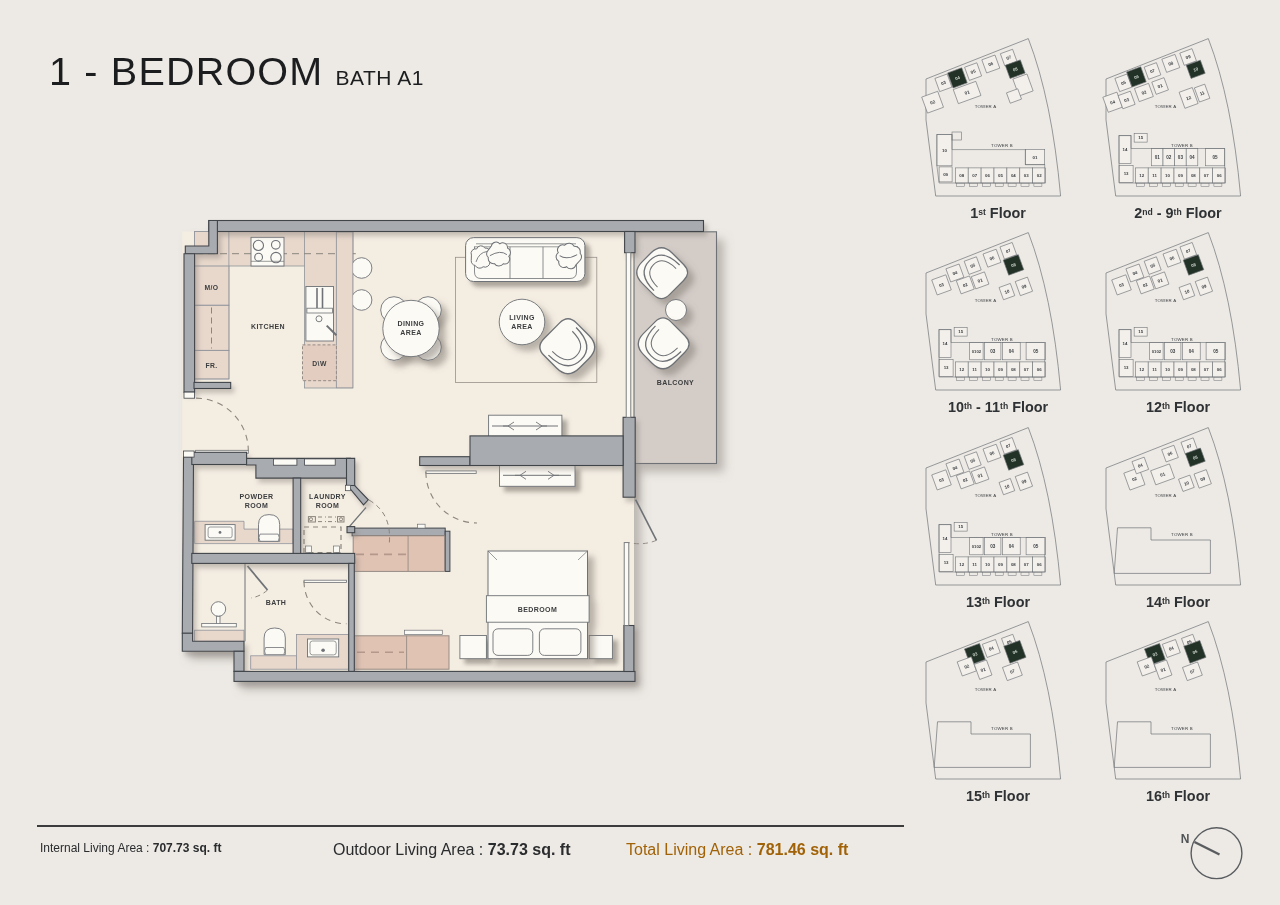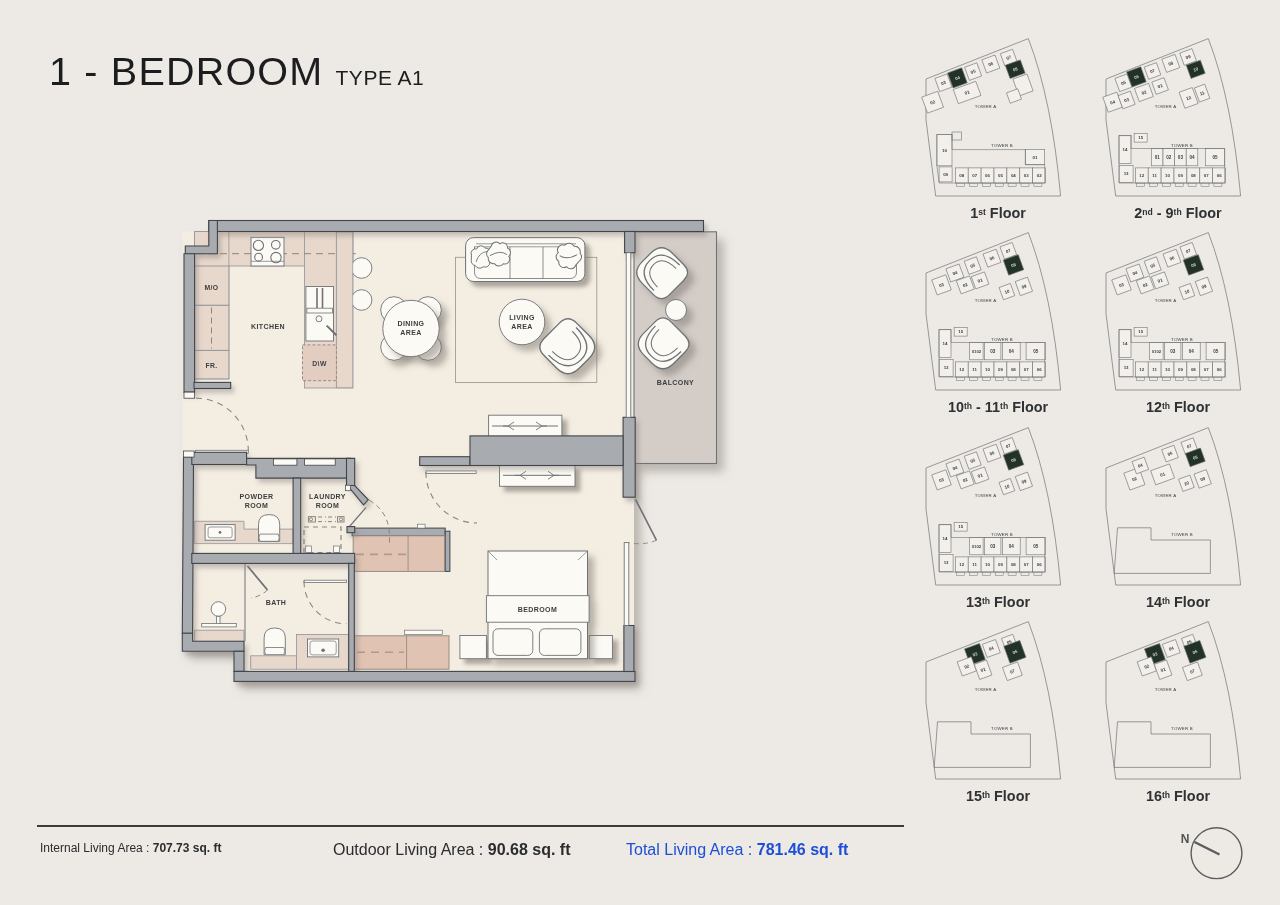--- a/index.html
+++ b/index.html
@@ -1,18 +1,18 @@
 <!DOCTYPE html>
 <html><head><meta charset="utf-8"><style>
 html,body{margin:0;padding:0;}
 body{width:1280px;height:905px;background:#EDEAE5;font-family:"Liberation Sans",sans-serif;position:relative;overflow:hidden;}
 .abs{position:absolute;}
 </style></head><body>
 
-<div class="abs" style="left:49px;top:49px;color:#1C1D1F;font-size:39.5px;letter-spacing:1.2px;white-space:nowrap">1 - BEDROOM <span style="font-size:21px;letter-spacing:0.5px">TYPE A1</span></div>
+<div class="abs" style="left:49px;top:49px;color:#1C1D1F;font-size:39.5px;letter-spacing:1.2px;white-space:nowrap">1 - BEDROOM <span style="font-size:21px;letter-spacing:0.5px">BATH A1</span></div>
 
 <svg style="position:absolute;left:0;top:0" width="1280" height="905" viewBox="0 0 1280 905">
 <defs>
 <filter id="bs" x="-20%" y="-20%" width="150%" height="150%">
         <feDropShadow dx="7" dy="8" stdDeviation="5" flood-color="#8a837b" flood-opacity="0.5"></feDropShadow>
       </filter>
 <filter id="fs" x="-60%" y="-60%" width="240%" height="240%">
         <feDropShadow dx="5" dy="5" stdDeviation="2.2" flood-color="#7d766e" flood-opacity="0.6"></feDropShadow>
       </filter>
 <filter id="fs2" x="-60%" y="-60%" width="240%" height="240%">
@@ -860,14 +860,14 @@
       <circle cx="1216.5" cy="853.2" r="25.4" fill="none" stroke="#5A5D60" stroke-width="1.4"></circle>
       <line x1="1194.5" y1="842" x2="1219.5" y2="854.5" stroke="#5A5D60" stroke-width="2.4"></line>
       <text x="1185" y="842.5" font-size="12" font-weight="bold" fill="#505356" text-anchor="middle">N</text>
     </g>
 </svg>
 
 <div class="abs" style="left:37px;top:825px;width:867px;height:1.6px;background:#3C3C3C"></div>
 
 <div class="abs" style="left:40px;top:841px;font-size:12px;color:#2A2C2E">Internal Living Area : <b>707.73 sq. ft</b></div>
 
-<div class="abs" style="left:333px;top:841px;font-size:16px;color:#2A2C2E">Outdoor Living Area : <b>90.68 sq. ft</b></div>
-
-<div class="abs" style="left:626px;top:841px;font-size:16px;color:#1d4ed8">Total Living Area : <b>781.46 sq. ft</b></div>
+<div class="abs" style="left:333px;top:841px;font-size:16px;color:#2A2C2E">Outdoor Living Area : <b>73.73 sq. ft</b></div>
+
+<div class="abs" style="left:626px;top:841px;font-size:16px;color:#a16207">Total Living Area : <b>781.46 sq. ft</b></div>
 </body></html>

